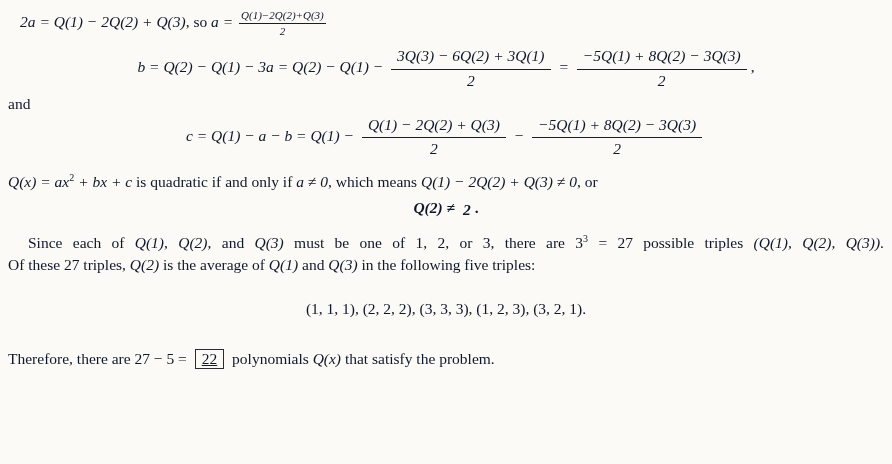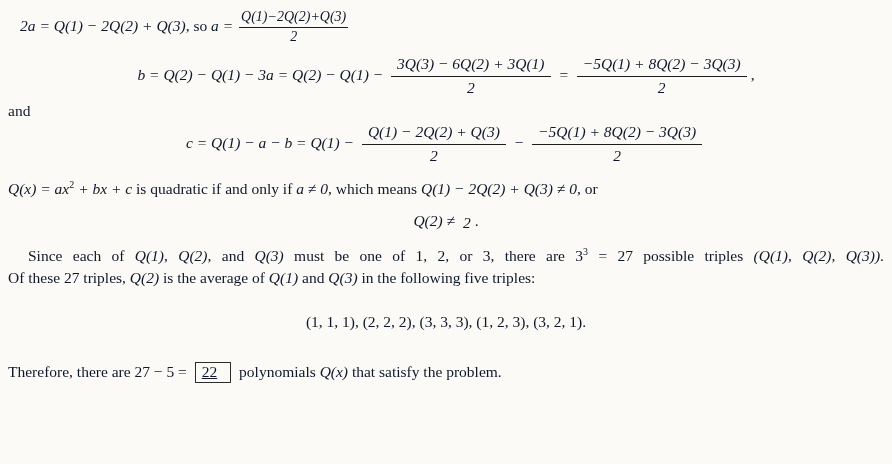--- a/index.html
+++ b/index.html
@@ -21,50 +21,50 @@
   .indent-sm{margin-left:12px;}
   .indent{text-indent:20px;}
   .justify-full{text-align:justify;text-align-last:justify;}
   .display{text-align:center;line-height:1.4;}
   .run-math{font-style:italic;}
   .run-plain{font-style:normal;}
   .run-sup{vertical-align:super;font-size:10px;line-height:0;}
   .run-boxed{
     display:inline-block;
     border:1.4px solid #2c2c2c;
-    padding:0 13px 1px 6px;
+    padding:0 6px 1px 6px;
     margin:14px 4px;
     line-height:1.15;
     text-decoration:underline;
   }
   .frac{
     display:inline-block;
     vertical-align:middle;
     text-align:center;
     margin:0 4px;
     font-style:italic;
     line-height:1.3;
   }
   .frac .num{
     display:block;
     border-bottom:1.3px solid #1d1d1d;
     padding:0 6px 2px 6px;
   }
   .frac .den{display:block;padding-top:1px;}
   .frac-small{
-    font-size:14px;
+    font-size:11px;
     line-height:1.2;
     margin:0 2px;
   }
   .frac-small .num{padding:0 2px 1px 2px;border-bottom:1px solid #1d1d1d;}
   #eq-b{margin-top:8px;}
   #and-line{margin-top:2px;}
   #eq-c{margin-top:0px;}
   #para-thus{margin-top:12px;}
-  #eq-ineq{margin-top:10px;}
+  #eq-ineq{margin-top:4px;font-weight:bold;}
   #para-words{margin-top:10px;}
   #para-since{margin-top:12px;}
   #triples-line{margin-top:22px;}
   #para-therefore{margin-top:15px;}
 </style>
 </head>
 <body>
 
 <div class="page">
 

